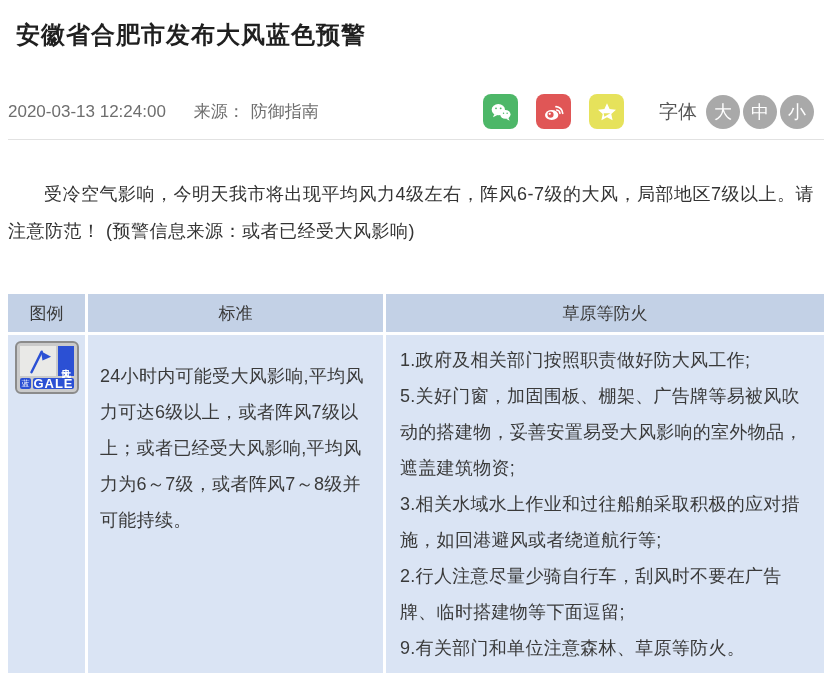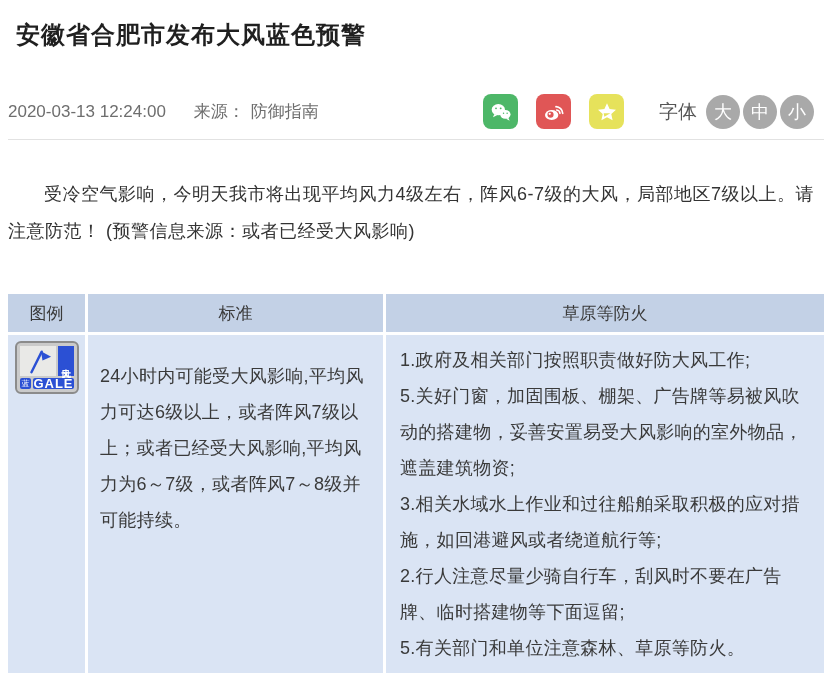--- a/index.html
+++ b/index.html
@@ -132,17 +132,17 @@
       </div>
     </div>
 
     <div class="td cell-std">24小时内可能受大风影响,平均风力可达6级以上，或者阵风7级以上；或者已经受大风影响,平均风力为6～7级，或者阵风7～8级并可能持续。</div>
 
     <div class="td cell-guide">
       <div>1.政府及相关部门按照职责做好防大风工作;</div>
       <div>5.关好门窗，加固围板、棚架、广告牌等易被风吹动的搭建物，妥善安置易受大风影响的室外物品，遮盖建筑物资;</div>
       <div>3.相关水域水上作业和过往船舶采取积极的应对措施，如回港避风或者绕道航行等;</div>
       <div>2.行人注意尽量少骑自行车，刮风时不要在广告牌、临时搭建物等下面逗留;</div>
-      <div>5.有关部门和单位注意森林、草原等防火。</div>
+      <div>9.有关部门和单位注意森林、草原等防火。</div>
     </div>
   </div>
 
 </div>
 
 </body></html>

